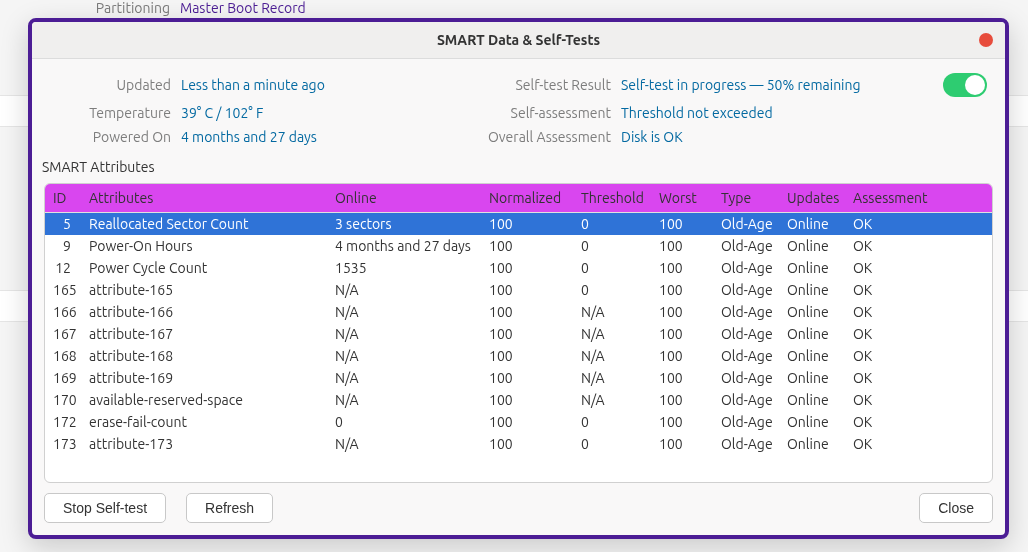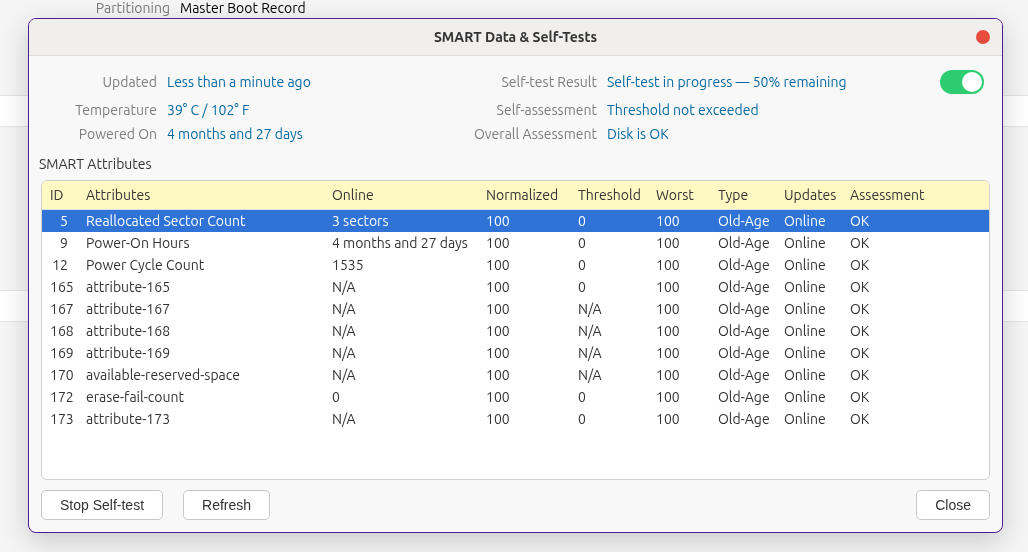--- a/index.html
+++ b/index.html
@@ -25,21 +25,21 @@
     height: 26px;
     display: flex;
   }
   .backdrop-label {
     width: 150px;
     text-align: right;
     color: #7a7a7a;
     padding-right: 10px;
   }
   .backdrop-val {
-    color: #000000;
+    color: #4c1d95;
   }
   .backdrop-line1 { top: 0px; }
   .backdrop-hr1 {
     position: absolute;
     left: 0; right: 0;
     top: 95px;
     height: 30px;
     background: #fff;
     border-top: 1px solid #e5e5e5;
     border-bottom: 1px solid #e5e5e5;
@@ -54,21 +54,21 @@
     border-bottom: 1px solid #e5e5e5;
   }
 
   .dialog {
     position: absolute;
     top: 18px;
     left: 28px;
     width: 973px;
     height: 513px;
     background: #f9f8f8;
-    border: 1px solid #4c1d95;
+    border: 4px solid #4c1d95;
     border-radius: 8px;
     box-shadow: 0 8px 28px rgba(0,0,0,0.18);
     display: flex;
     flex-direction: column;
     overflow: hidden;
   }
 
   .titlebar {
     height: 36px;
     position: relative;
@@ -91,22 +91,23 @@
     height: 14px;
     border-radius: 50%;
     background: #e74c3c;
   }
 
   .info-grid {
     display: grid;
     grid-template-columns: 100px 280px 140px auto 70px;
     column-gap: 10px;
     row-gap: 8px;
-    padding: 14px 18px 8px 28px;
+    padding: 14px 18px 8px 11px;
     align-items: center;
+    margin-left: 28px;
   }
   .lbl {
     text-align: right;
     color: #7d7d7d;
     white-space: nowrap;
   }
   .val {
     color: #0369a1;
     white-space: nowrap;
   }
@@ -148,21 +149,21 @@
     overflow-y: auto;
   }
   table {
     border-collapse: collapse;
     width: 100%;
     table-layout: fixed;
   }
   thead th {
     position: sticky;
     top: 0;
-    background: #fef9c3;
+    background: #d946ef;
     text-align: left;
     font-weight: 400;
     color: #333;
     padding: 6px 8px;
     border-bottom: 1px solid #e0e0e0;
     white-space: nowrap;
   }
   tbody td {
     padding: 3px 8px;
     white-space: nowrap;
@@ -310,20 +311,31 @@
               <td>attribute-165</td>
               <td>N/A</td>
               <td>100</td>
               <td>0</td>
               <td>100</td>
               <td>Old-Age</td>
               <td>Online</td>
               <td>OK</td>
             </tr>
             <tr>
+              <td class="id-cell">166</td>
+              <td>attribute-166</td>
+              <td>N/A</td>
+              <td>100</td>
+              <td>N/A</td>
+              <td>100</td>
+              <td>Old-Age</td>
+              <td>Online</td>
+              <td>OK</td>
+            </tr>
+            <tr>
               <td class="id-cell">167</td>
               <td>attribute-167</td>
               <td>N/A</td>
               <td>100</td>
               <td>N/A</td>
               <td>100</td>
               <td>Old-Age</td>
               <td>Online</td>
               <td>OK</td>
             </tr>

